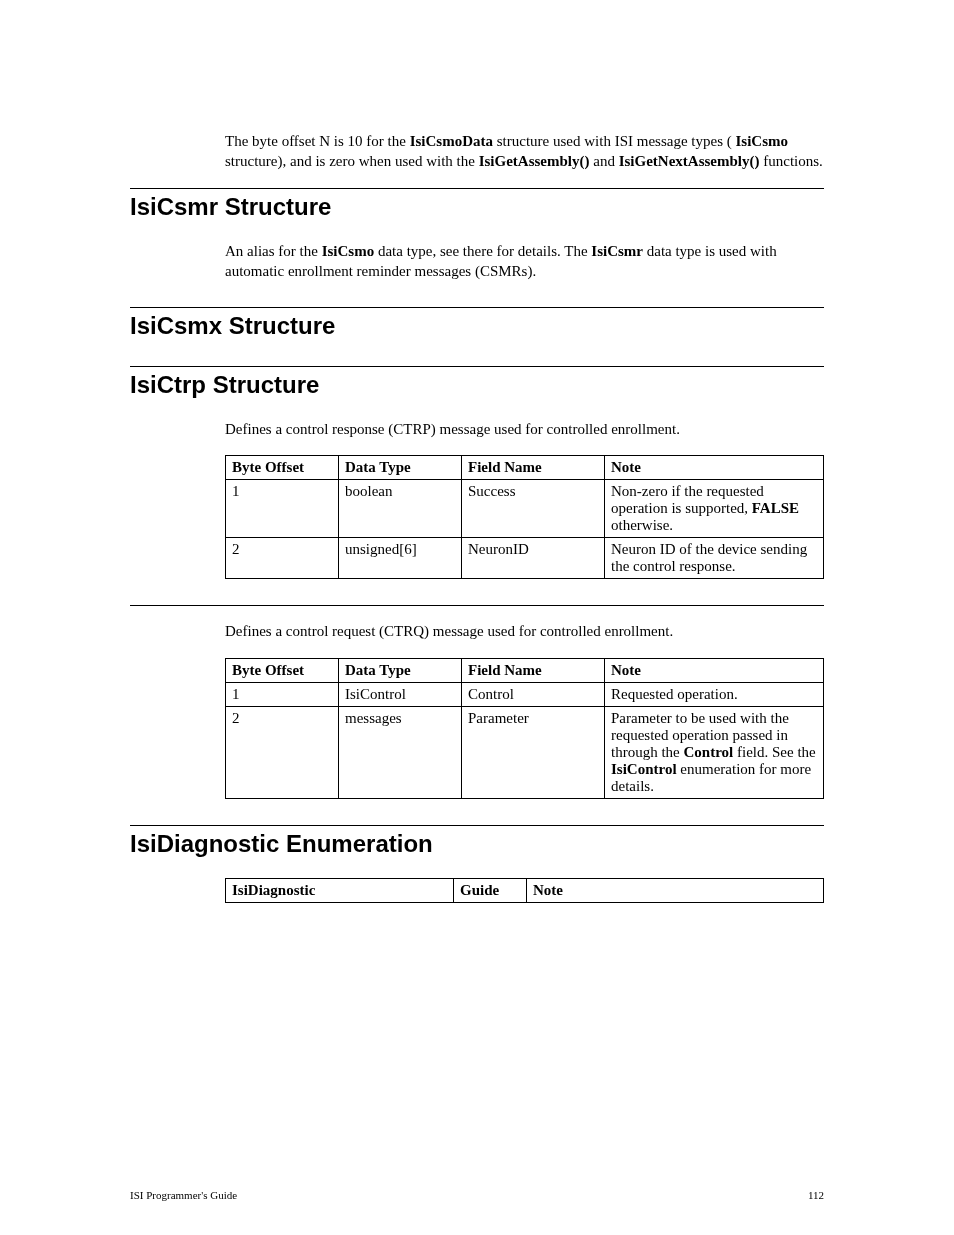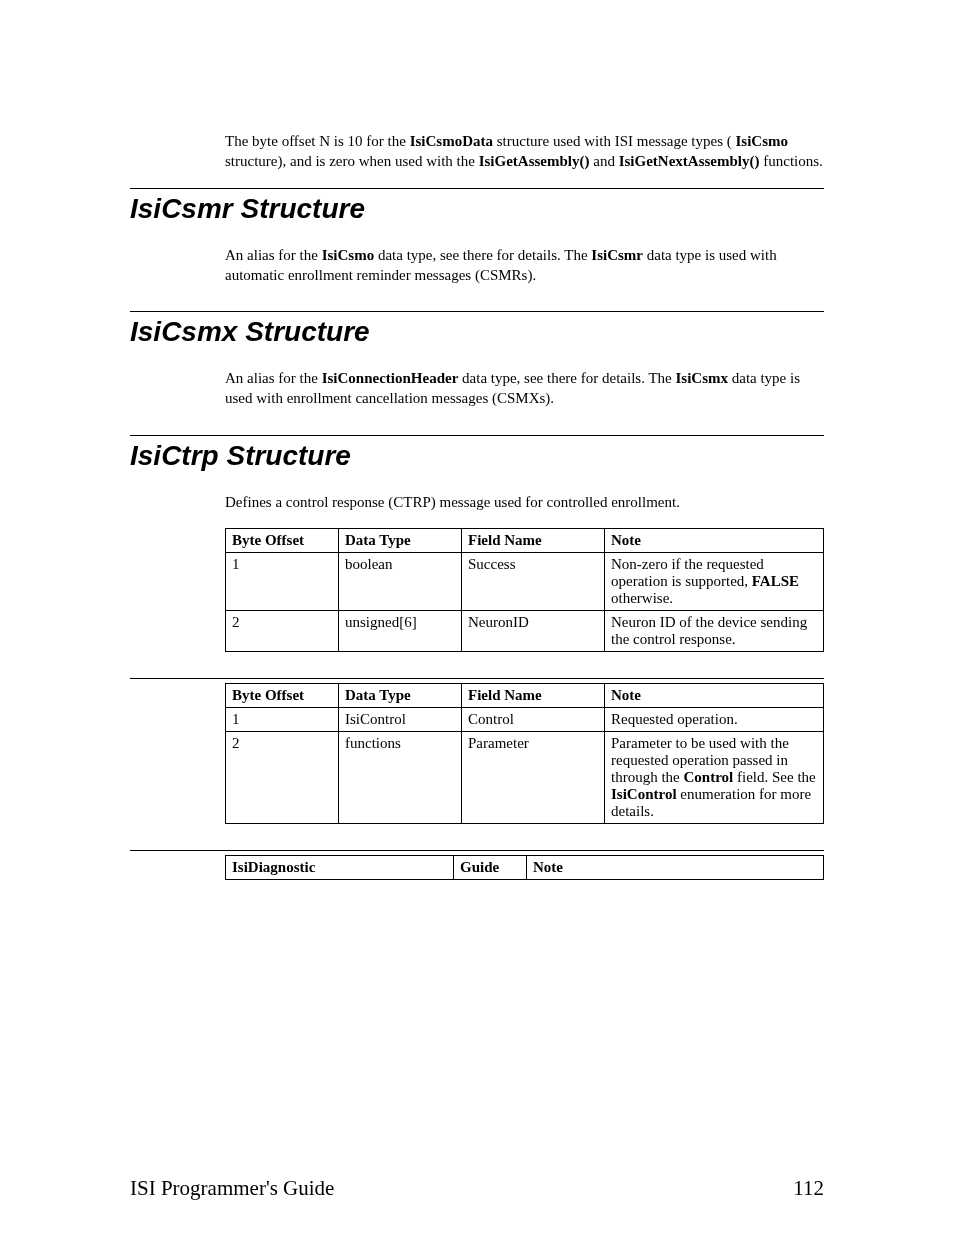--- a/index.html
+++ b/index.html
@@ -24,23 +24,22 @@
     line-height: 1.35;
   }
   .section-rule {
     border: none;
     border-top: 1.5px solid #000;
     margin: 4px 0 4px 0;
   }
   h2.section-heading {
     font-family: Arial, Helvetica, sans-serif;
     font-weight: bold;
-    font-size: 28px;
+    font-size: 24px;
     margin: 4px 0 20px 0;
-    font-style: italic;
   }
   .bold { font-weight: bold; }
   table.struct-table {
     margin-left: 95px;
     border-collapse: collapse;
     width: calc(100% - 95px);
   }
   table.struct-table th,
   table.struct-table td {
     border: 1px solid #000;
@@ -56,21 +55,21 @@
   .col-offset { width: 100px; }
   .col-type { width: 110px; }
   .col-name { width: 130px; }
   .footer {
     position: absolute;
     bottom: 50px;
     left: 130px;
     right: 130px;
     display: flex;
     justify-content: space-between;
-    font-size: 21px;
+    font-size: 11px;
   }
   .section-block { margin-bottom: 26px; }
 </style>
 </head>
 <body>
 
 <div class="page">
 
   <p class="body-text">
     <span>The byte offset N is 10 for the </span>
@@ -92,27 +91,20 @@
       <span class="bold">IsiCsmo</span>
       <span> data type, see there for details.  The </span>
       <span class="bold">IsiCsmr</span>
       <span> data type is used with automatic enrollment reminder messages (CSMRs).</span>
     </p>
   </div>
 
   <div class="section-block">
     <hr class="section-rule">
     <h2 class="section-heading">IsiCsmx Structure</h2>
-    <p class="body-text">
-      <span>An alias for the </span>
-      <span class="bold">IsiConnectionHeader</span>
-      <span> data type, see there for details.  The </span>
-      <span class="bold">IsiCsmx</span>
-      <span> data type is used with enrollment cancellation messages (CSMXs).</span>
-    </p>
   </div>
 
   <div class="section-block">
     <hr class="section-rule">
     <h2 class="section-heading">IsiCtrp Structure</h2>
     <p class="body-text">Defines a control response (CTRP) message used for controlled enrollment.</p>
     <table class="struct-table">
       <tbody>
           <tr>
         <th class="col-offset">Byte Offset</th>
@@ -139,20 +131,21 @@
           <span class="bold"></span>
           <span></span>
         </td>
       </tr>
     </tbody>
       </table>
   </div>
 
   <div class="section-block">
     <hr class="section-rule">
+    <p class="body-text">Defines a control request (CTRQ) message used for controlled enrollment.</p>
     <table class="struct-table">
       <tbody>
           <tr>
         <th class="col-offset">Byte Offset</th>
         <th class="col-type">Data Type</th>
         <th class="col-name">Field Name</th>
         <th>Note</th>
       </tr>
       <tr>
         <td>1</td>
@@ -161,36 +154,37 @@
         <td>
           <span>Requested operation.</span>
           <span class="bold"></span>
           <span></span>
           <span class="bold"></span>
           <span></span>
         </td>
       </tr>
       <tr>
         <td>2</td>
-        <td>functions</td>
+        <td>messages</td>
         <td>Parameter</td>
         <td>
           <span>Parameter to be used with the requested operation passed in through the </span>
           <span class="bold">Control</span>
           <span> field.  See the </span>
           <span class="bold">IsiControl</span>
           <span> enumeration for more details.</span>
         </td>
       </tr>
     </tbody>
       </table>
   </div>
 
   <div class="section-block">
     <hr class="section-rule">
+    <h2 class="section-heading">IsiDiagnostic Enumeration</h2>
     <table class="struct-table">
       <tbody>
           <tr>
         <th style="width:215px">IsiDiagnostic</th>
         <th style="width:60px">Guide</th>
         <th>Note</th>
       </tr>
     </tbody>
       </table>
   </div>

